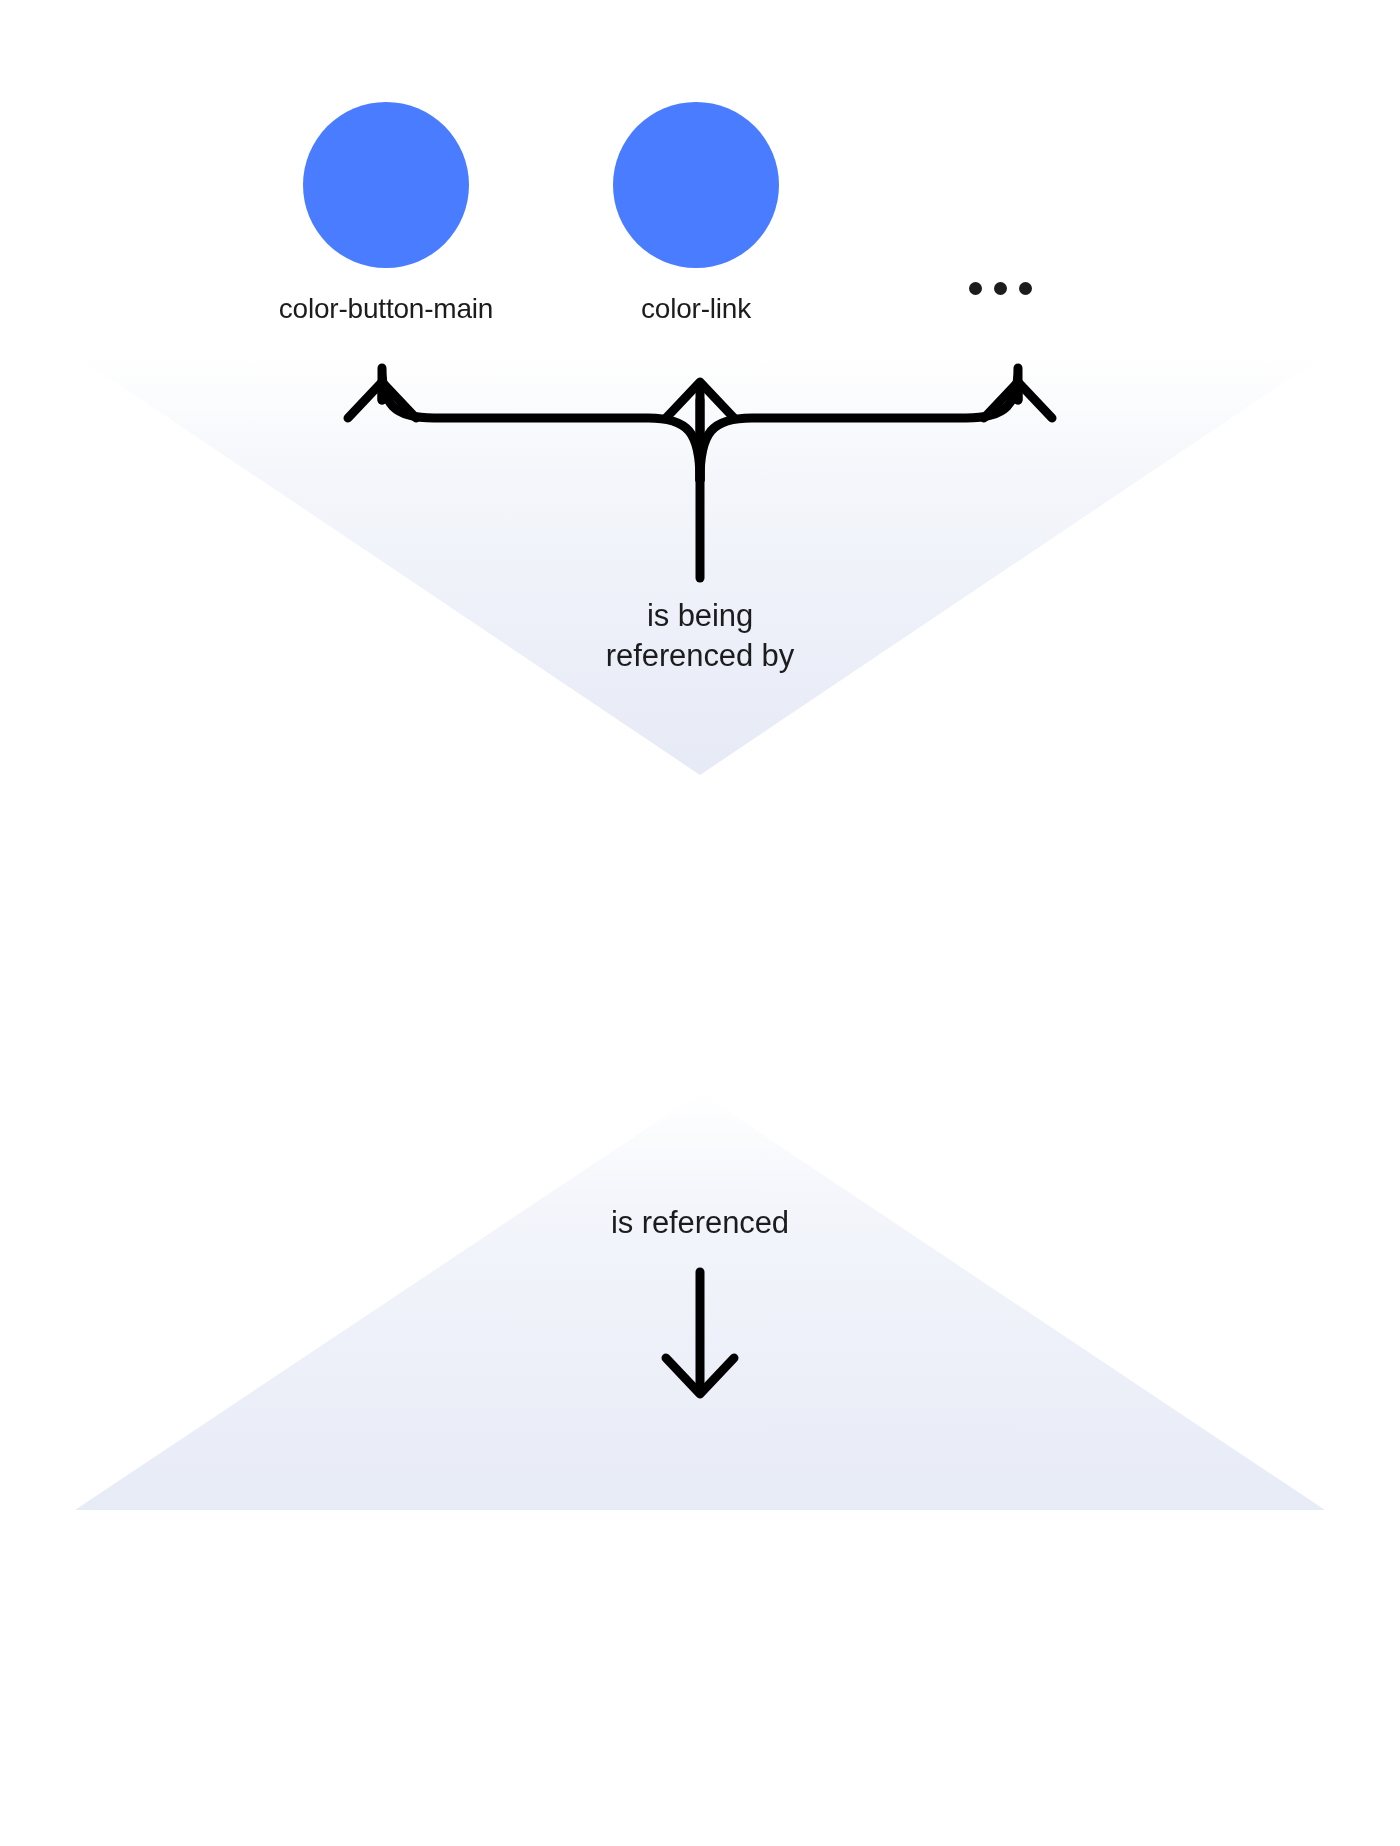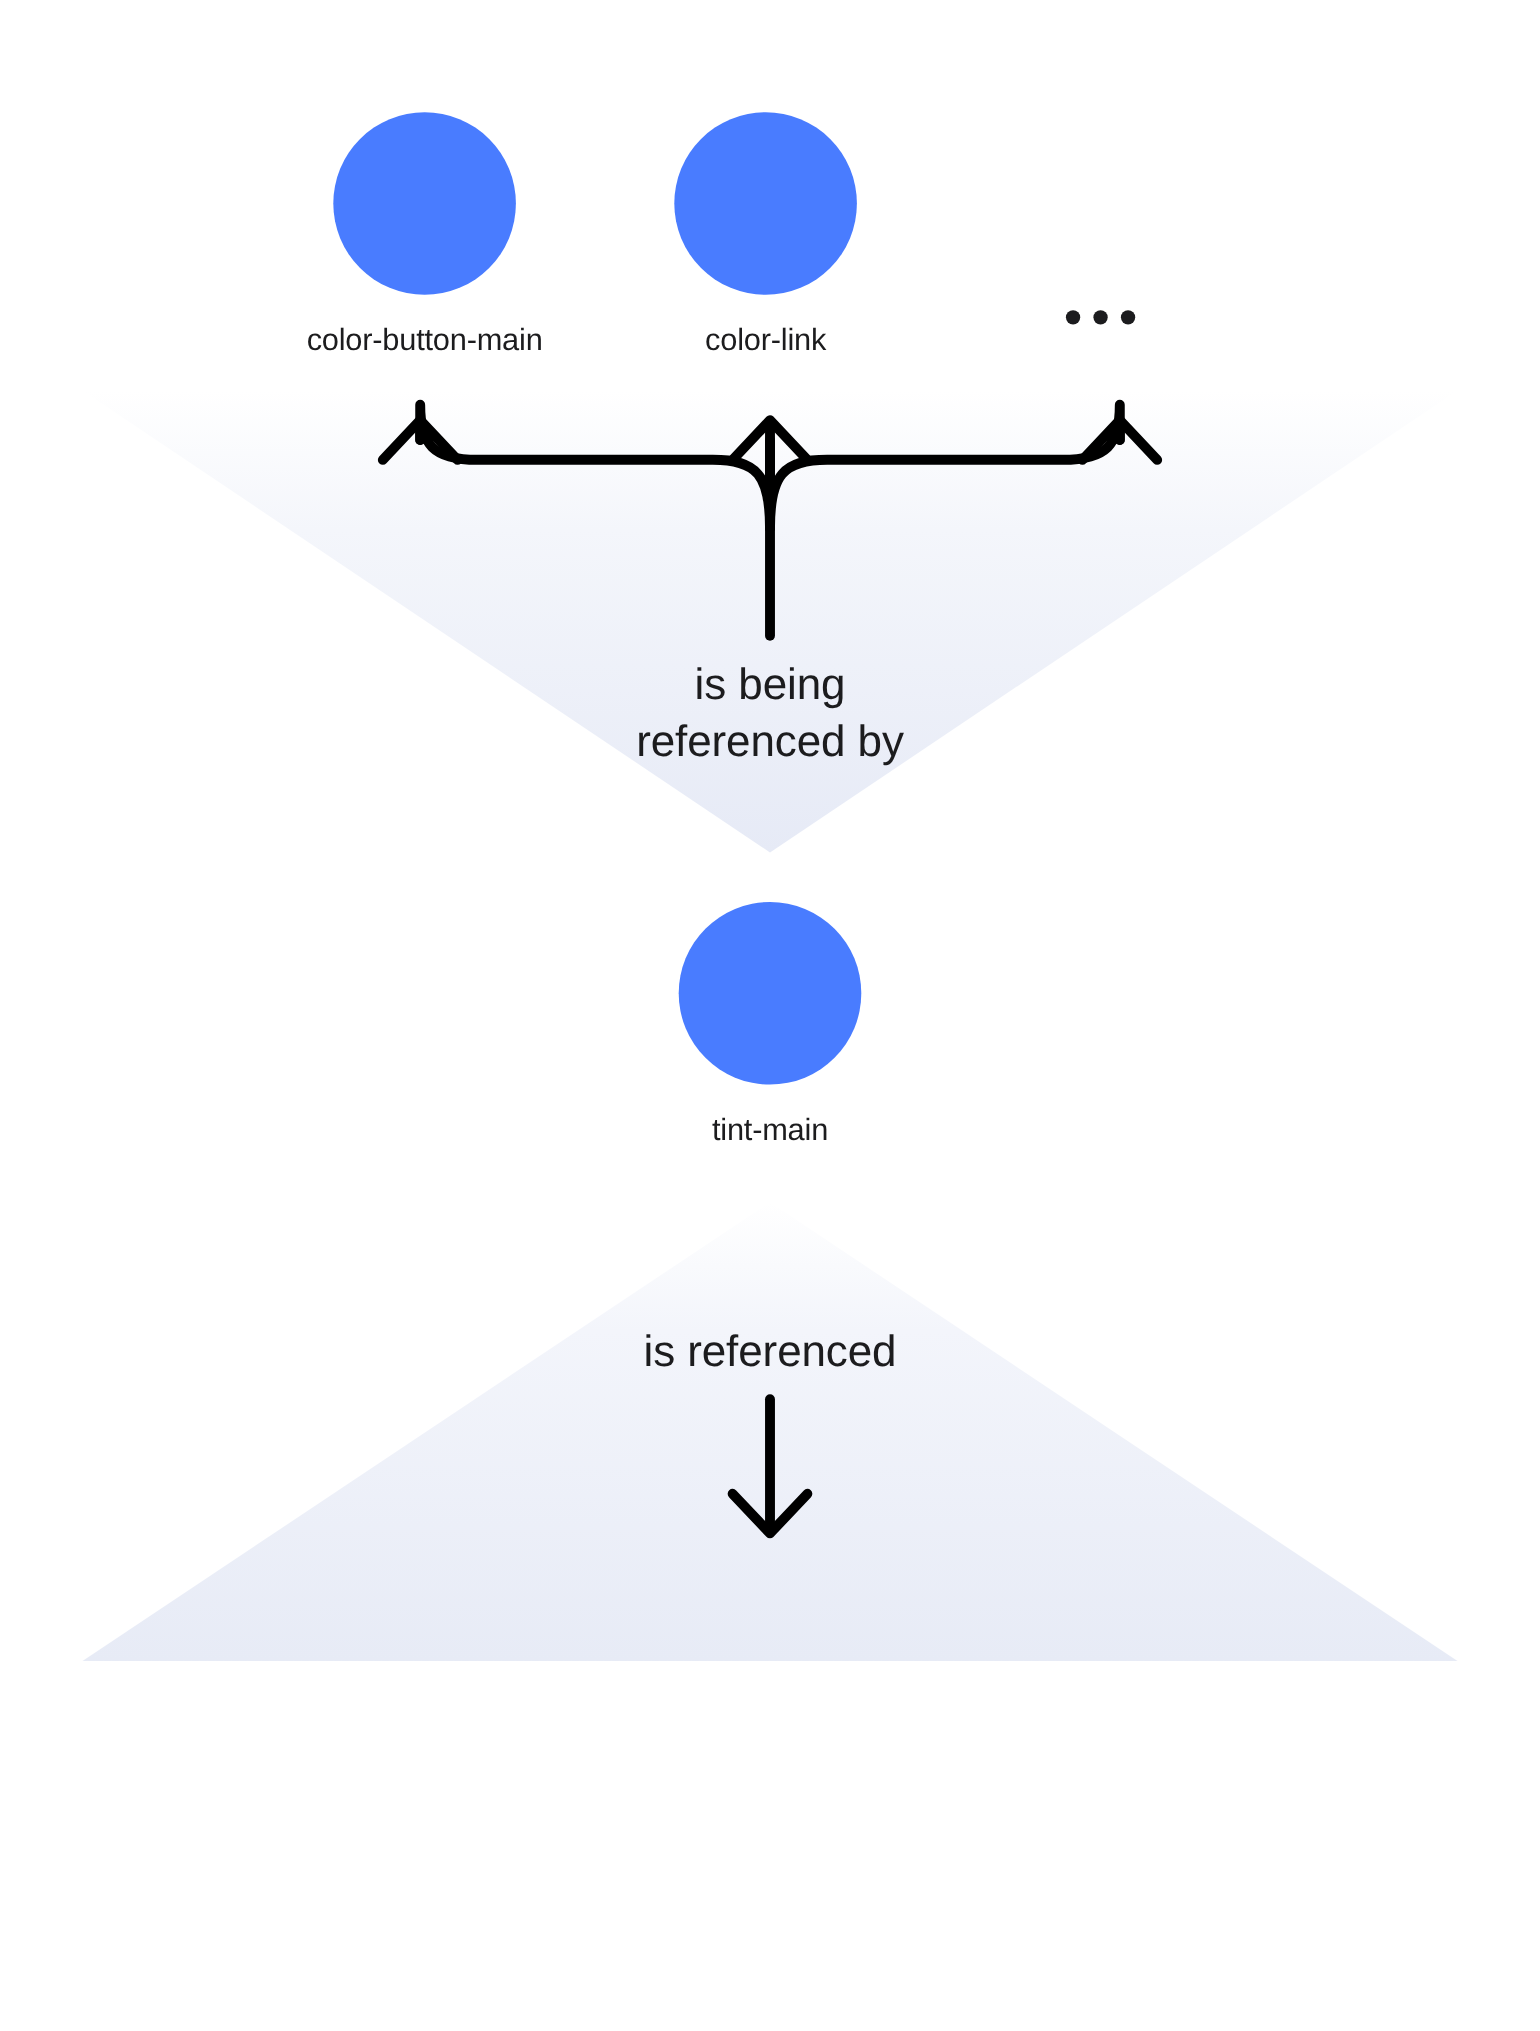--- a/index.html
+++ b/index.html
@@ -122,21 +122,21 @@
     height: 13px;
     border-radius: 50%;
     background: #1c1c1e;
   }
 
   
   .edge-caption {
     position: absolute;
     z-index: 3;
     text-align: center;
-    font-size: 40px;
+    font-size: 31px;
     line-height: 1.30;
     letter-spacing: -0.1px;
     color: #1c1c1e;
     white-space: pre-line;
   }
   #caption-referenced-by {
     left: 400px;
     top: 596px;
     width: 600px;
   }
@@ -219,21 +219,17 @@
     <span class="ellipsis">
       <span class="dot"></span>
       <span class="dot"></span>
       <span class="dot"></span>
     </span>
   </div>
 
   <div class="edge-caption" id="caption-referenced-by">is being
 referenced by</div>
 
-  <div class="node" id="node-tint-main">
-    <span class="swatch" style="background: rgb(73, 124, 255);"></span>
-    <span class="node-label">tint-main</span>
-  </div>
 
   <div class="edge-caption" id="caption-referencing">is referenced</div>
 
 
 </div>
 
 </body></html>

